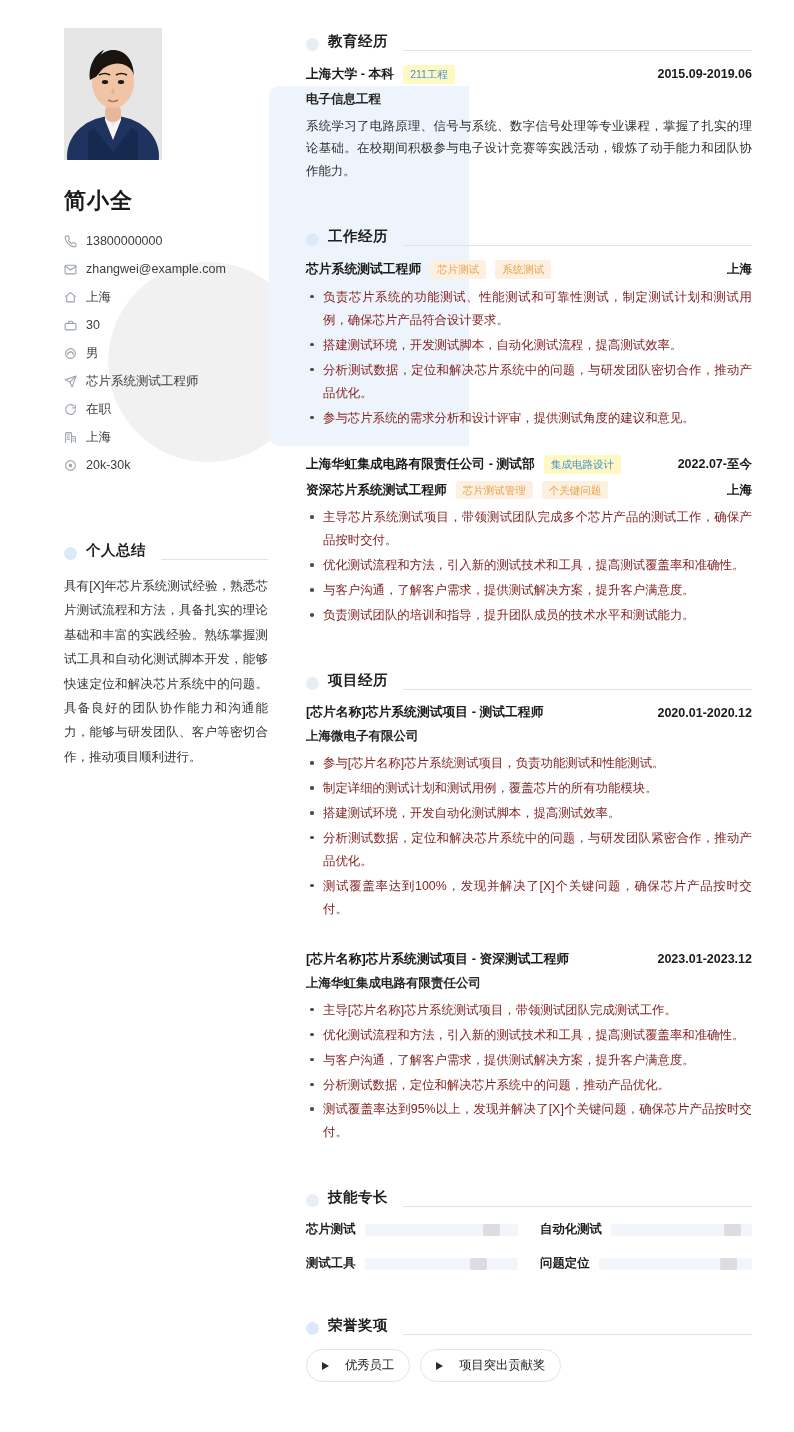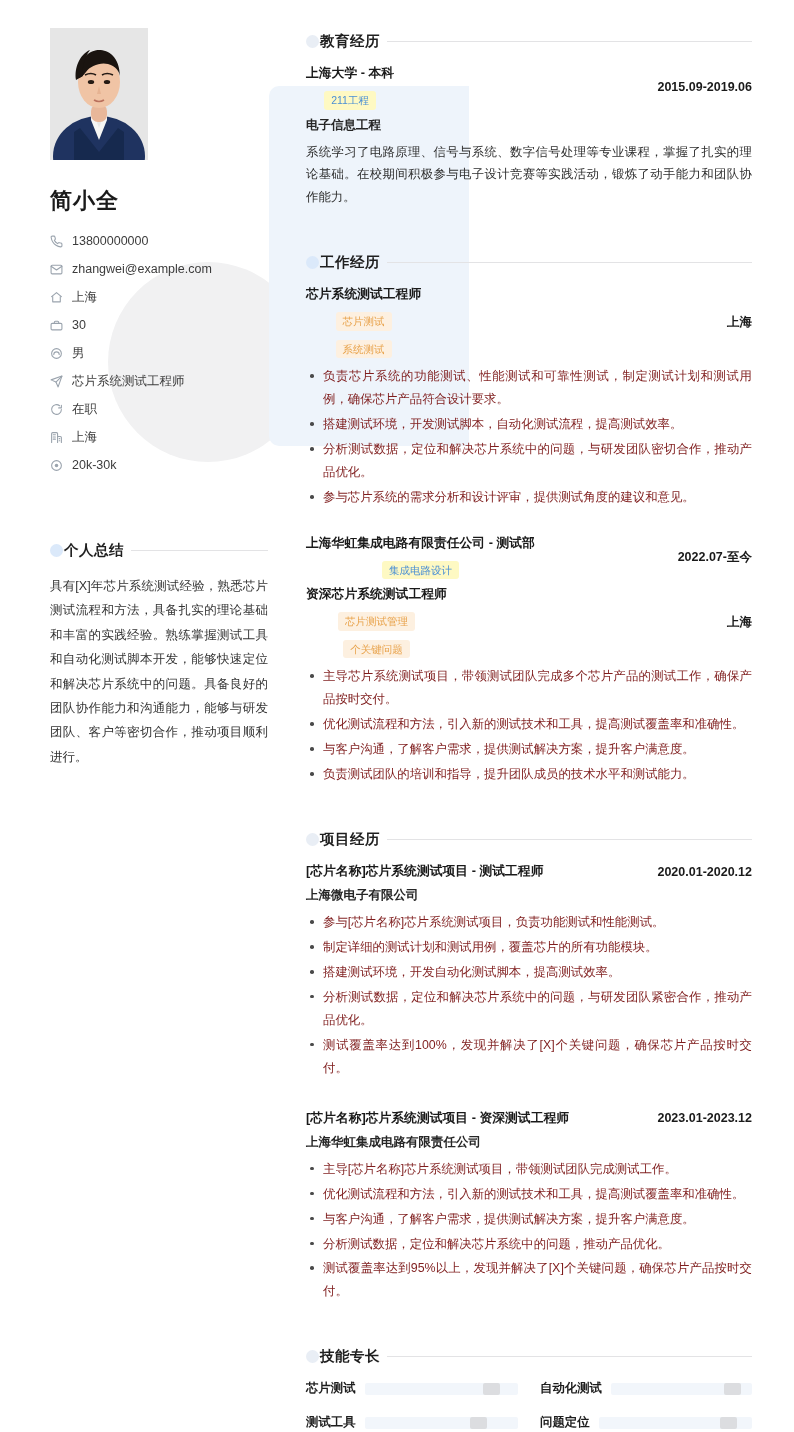--- a/index.html
+++ b/index.html
@@ -23,21 +23,21 @@
     width: 200px; height: 360px;
     background: #eef4fb;
     border-top-left-radius: 10px; border-bottom-left-radius: 10px;
     z-index: 0;
   }
 
   
   .left-col {
     position: absolute; left: 0; top: 0;
     width: 292px; height: 1432px;
-    padding: 28px 24px 0 50px;
+    padding: 28px 24px 0 64px;
     z-index: 2;
   }
   .right-col {
     position: absolute; left: 300px; top: 0;
     width: 494px; height: 1432px;
     padding: 32px 42px 0 6px;
     z-index: 2;
   }
 
   
@@ -62,21 +62,21 @@
   .contact-item .ci-icon {
     width: 17px; min-width:17px; height: 14px;
     display: flex; align-items: center; justify-content: flex-start;
     color: #9aa3ad; margin-right: 5px;
   }
   .contact-item .ci-icon svg { width: 13px; height: 13px; display:block; }
   .contact-item .ci-text { line-height: 1.2; white-space: nowrap; }
 
   
   .sec-head {
-    display: flex; align-items: center; gap: 1px;
+    display: flex; align-items: flex-end; gap: 9px;
     margin-bottom: 14px;
   }
   .sec-dot {
     width: 13px; height: 13px; border-radius: 50%;
     background: #e9eef5; flex: 0 0 13px;
   }
   .sec-dot.blue { background: #dbe9fa; }
   .sec-title {
     font-size: 14.5px; font-weight: bold; color: #1f1f1f;
     white-space: nowrap; letter-spacing: .5px;
@@ -91,21 +91,21 @@
   }
 
   
   .sec { margin-bottom: 18px; }
   .entry { margin-bottom: 16px; }
   .entry:last-child { margin-bottom: 0; }
   .entry-row {
     display: flex; align-items: center; justify-content: space-between;
     margin-bottom: 7px; gap: 8px;
   }
-  .entry-row-left { display: flex; align-items: center; flex-wrap: wrap; gap: 9px; min-width:0;flex-direction:column; }
+  .entry-row-left { display: flex; align-items: center; flex-wrap: wrap; gap: 9px; min-width:0; }
   .entry-title { font-size: 12.8px; font-weight: bold; color: #1a1a1a; white-space: nowrap; }
   .entry-title.plain { font-weight: bold; }
   .entry-meta { font-size: 12.5px; font-weight: bold; color: #1a1a1a; white-space: nowrap; }
   .entry-sub {
     font-size: 12.5px; font-weight: bold; color: #262626; margin-bottom: 7px;
   }
 
   .tag {
     display: inline-block; font-size: 10.5px; line-height: 1;
     padding: 4px 7px; border-radius: 3px; white-space: nowrap;

